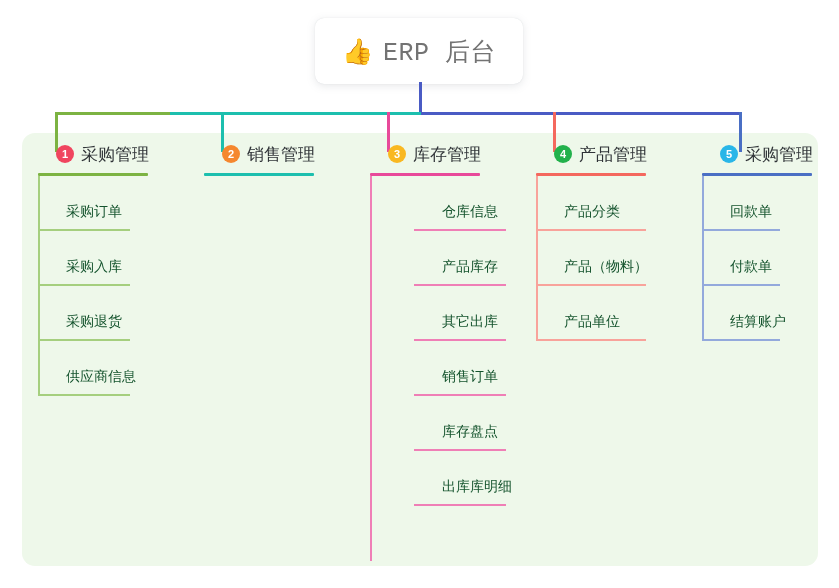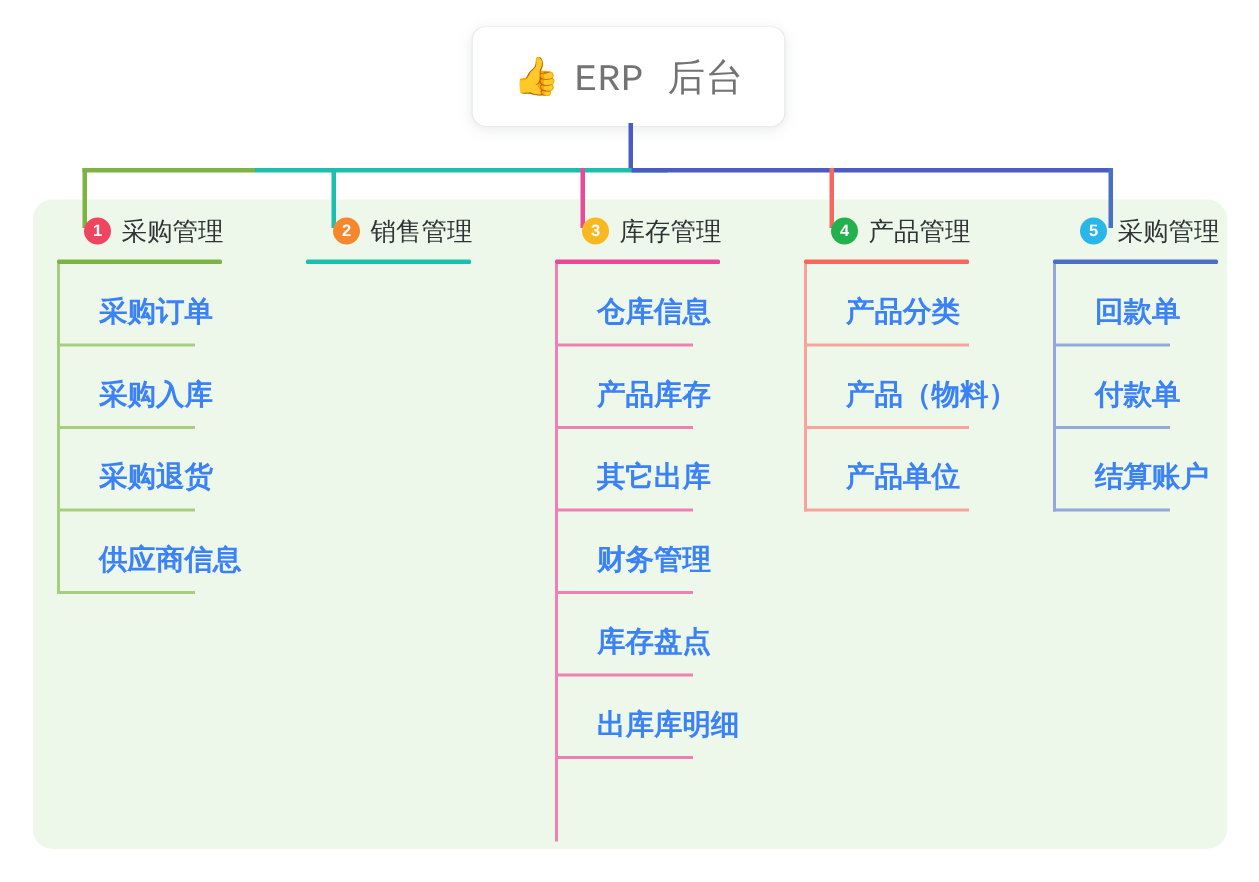--- a/index.html
+++ b/index.html
@@ -110,24 +110,23 @@
   }
   .leaf {
     position: relative;
     height: 55px;
     box-sizing: border-box;
   }
   .leaf .leaf-label {
     position: absolute;
     left: 28px;
     bottom: 10px;
-    font-size: 19px;
-    color: #3b82f6;
+    font-size: 14px;
+    color: #14532d;
     white-space: nowrap;
-    font-weight: bold;
   }
   .leaf .leaf-rule {
     position: absolute;
     left: 0px;
     bottom: 0px;
     height: 2px;
   }
 </style>
 </head>
 <body>
@@ -184,36 +183,36 @@
         <span class="col-title">销售管理</span>
       </div>
       <div class="col-rule" style="width: 110px; background: rgb(28, 191, 174);"></div>
     </div>
     <div class="column" style="left: 370px;">
       <div class="col-header">
         <span class="badge" style="background: rgb(249, 184, 33);">3</span>
         <span class="col-title">库存管理</span>
       </div>
       <div class="col-rule" style="width: 110px; background: rgb(232, 73, 154);"></div>
-      <div class="leaves" style="height: 385px;">
+      <div class="leaves" style="height: 385px; padding-left: 44px;">
         <div class="spine" style="height: 385px; background: rgb(239, 127, 182);"></div>
         <div class="leaf">
           <div class="leaf-label">仓库信息</div>
           <div class="leaf-rule" style="width: 92px; background: rgb(239, 127, 182);"></div>
         </div>
         <div class="leaf">
           <div class="leaf-label">产品库存</div>
           <div class="leaf-rule" style="width: 92px; background: rgb(239, 127, 182);"></div>
         </div>
         <div class="leaf">
           <div class="leaf-label">其它出库</div>
           <div class="leaf-rule" style="width: 92px; background: rgb(239, 127, 182);"></div>
         </div>
         <div class="leaf">
-          <div class="leaf-label">财务管理</div>
+          <div class="leaf-label">销售订单</div>
           <div class="leaf-rule" style="width: 92px; background: rgb(239, 127, 182);"></div>
         </div>
         <div class="leaf">
           <div class="leaf-label">库存盘点</div>
           <div class="leaf-rule" style="width: 92px; background: rgb(239, 127, 182);"></div>
         </div>
         <div class="leaf">
           <div class="leaf-label">出库库明细</div>
           <div class="leaf-rule" style="width: 92px; background: rgb(239, 127, 182);"></div>
         </div>

